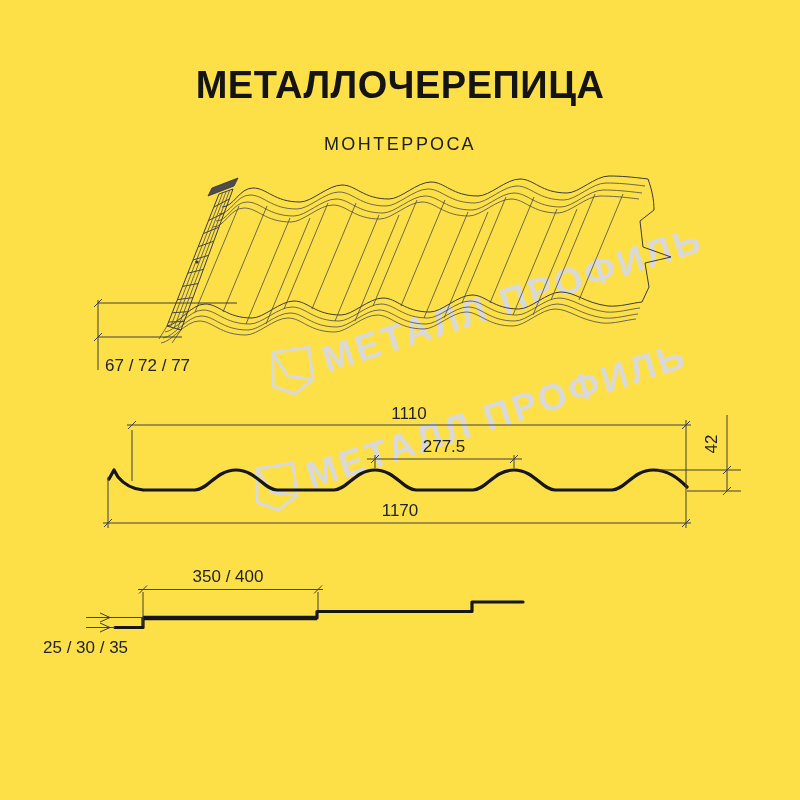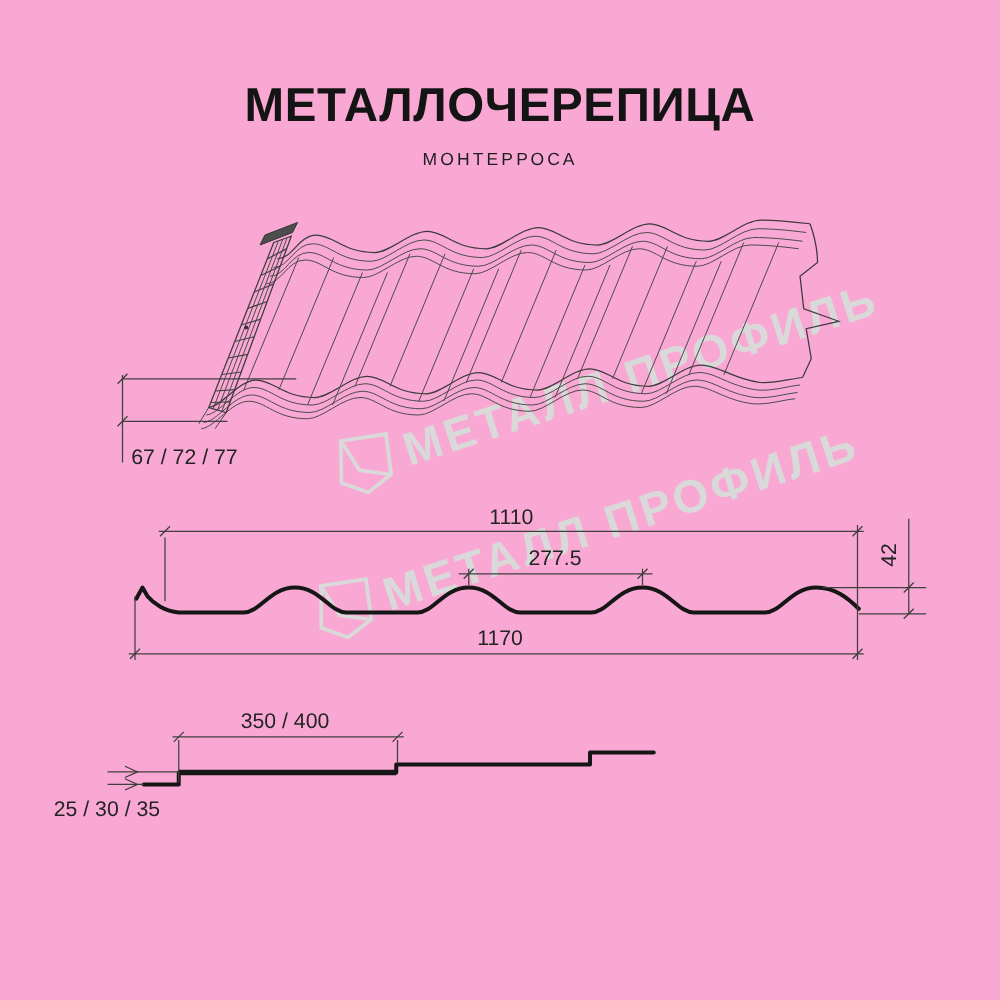--- a/index.html
+++ b/index.html
@@ -1,20 +1,20 @@
 <!DOCTYPE html>
 <html><head>
 <meta charset="utf-8">
 <style>
   html,body{margin:0;padding:0;background:#ffffff;}
-  .page{position:relative;width:800px;height:800px;background:#f9a8d4;overflow:hidden;
+  .page{position:relative;width:800px;height:800px;background:#fde047;overflow:hidden;
         font-family:"Liberation Sans","DejaVu Sans",sans-serif;}
   .hdr{position:absolute;top:64px;left:0;width:100%;text-align:center;}
   .hdr h1{margin:0;font-size:38px;font-weight:bold;letter-spacing:0.5px;color:#141414;}
-  .hdr .sub{margin-top:12px;font-size:14px;letter-spacing:2.5px;color:#1d1d1d;font-weight:400;}
+  .hdr .sub{margin-top:27px;font-size:18px;letter-spacing:2.5px;color:#1d1d1d;font-weight:400;}
   svg{position:absolute;left:0;top:0;}
   .wire{fill:none;stroke:#3a3a3a;stroke-width:1;}
   .wire-thin{fill:none;stroke:#4a4a4a;stroke-width:0.8;}
   .profile{fill:none;stroke:#161616;stroke-width:3.2;stroke-linejoin:round;stroke-linecap:round;}
   .dim{stroke:#3f3f3f;stroke-width:1;fill:none;}
   .dimtxt{fill:#232323;font-size:17px;font-family:"Liberation Sans","DejaVu Sans",sans-serif;}
   .wm{fill:#d9d9d9;font-size:37px;font-weight:bold;letter-spacing:3px;
       font-family:"Liberation Sans","DejaVu Sans",sans-serif;}
   .wmlogo{fill:none;stroke:#d9d9d9;stroke-width:3;}
 </style>

